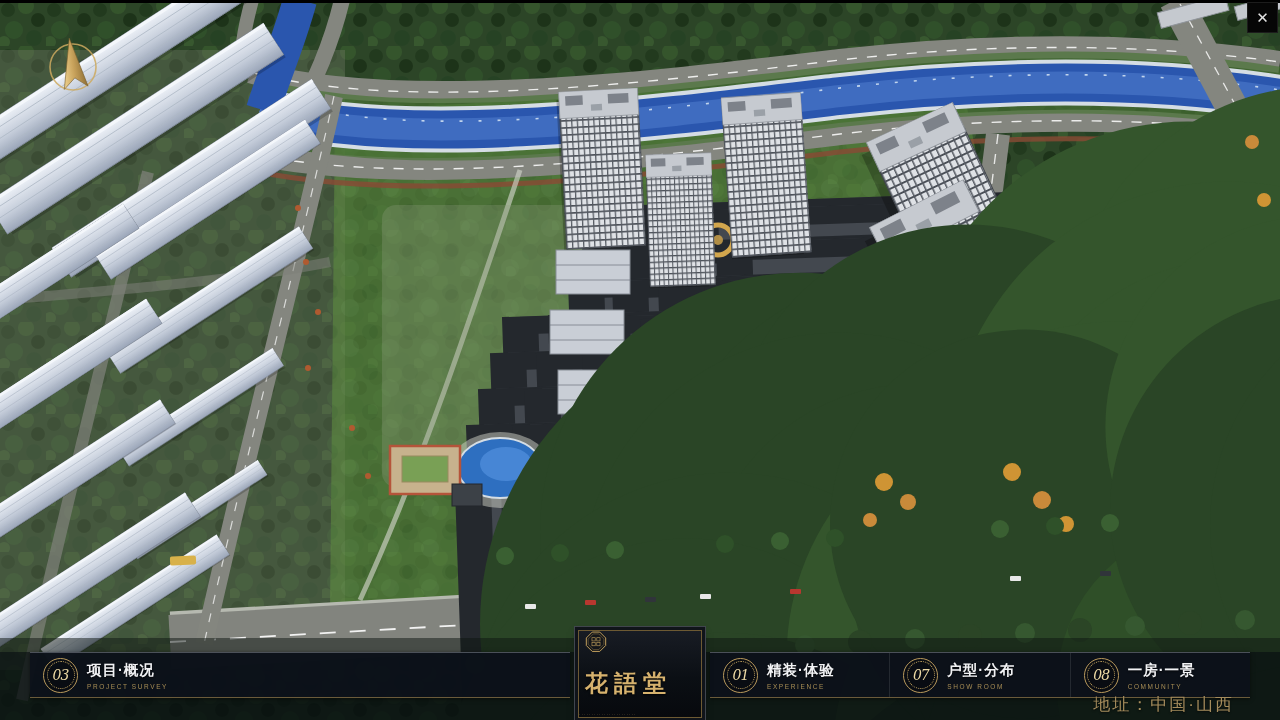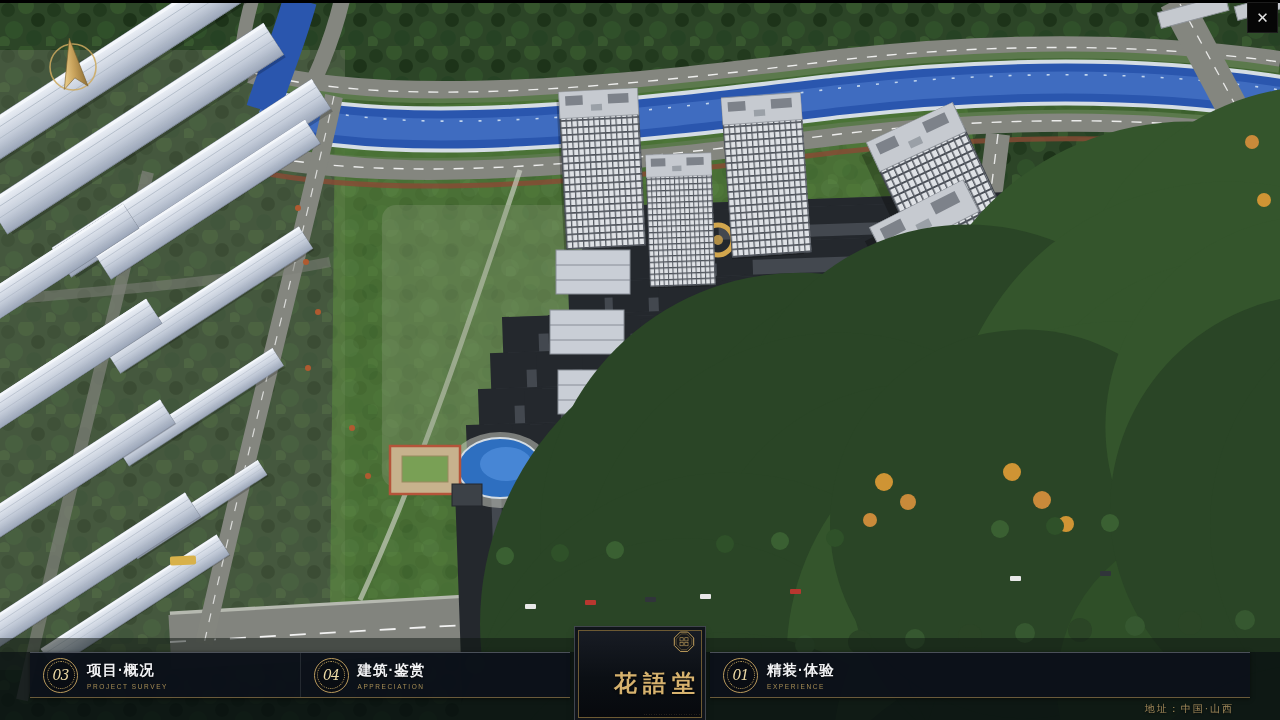--- a/index.html
+++ b/index.html
@@ -51,31 +51,31 @@
   }
   .mi-text{display:flex;flex-direction:column;min-width:0;}
   .mi-zh{
     font-size:14.5px;font-weight:bold;color:#f1f2f4;letter-spacing:1px;
     white-space:nowrap;text-shadow:0 1px 2px rgba(0,0,0,.8);
   }
   .mi-en{
     font-size:6.5px;color:#a88e55;letter-spacing:1.6px;margin-top:3px;white-space:nowrap;
   }
   .address{
-    position:absolute;right:46px;bottom:4px;font-size:10px;color:#a58c5c;
+    position:absolute;right:46px;bottom:4px;font-size:17px;color:#a58c5c;
     letter-spacing:2px;z-index:9;text-shadow:0 1px 2px rgba(0,0,0,.7);
   }
   
   .logo-plaque{
     position:absolute;left:50%;transform:translateX(-50%);bottom:2px;
     width:122px;height:86px;cursor:pointer;
     background:linear-gradient(#181c24 0%,#0b0f14 55%,#07090d 100%);
     border:1px solid #6d5a33;
     box-shadow:0 0 0 3px #10141a,0 0 0 4px #40454d,0 2px 8px rgba(0,0,0,.7);
-    display:flex;flex-direction:column;align-items:flex-end;justify-content:center;gap:18px;
+    display:flex;flex-direction:column;align-items:flex-start;justify-content:center;gap:18px;
     z-index:9;
   }
   .logo-name{
     font-family:"DejaVu Serif",serif;font-size:23px;font-weight:bold;color:#d6b26e;
     letter-spacing:6px;text-indent:6px;line-height:1;
     text-shadow:0 1px 2px #000;
   }
   .logo-caption{font-size:4.5px;color:#8a7344;letter-spacing:1px;line-height:1;margin-top:1px;}
 </style>
 </head>
@@ -504,48 +504,59 @@
       <div class="num-inner">
         <span class="mi-num">03</span>
       </div>
     </div>
     <div class="mi-text">
       <div class="mi-zh">项目·概况</div>
       <div class="mi-en">PROJECT SURVEY</div>
     </div>
   </div>
 
-  <div class="menu-item">
-    <div class="num-ring">
-      <div class="num-inner">
-        <span class="mi-num">04</span>
-      </div>
-    </div>
-    <div class="mi-text">
-      <div class="mi-zh">建筑·鉴赏</div>
-      <div class="mi-en">APPRECIATION</div>
-    </div>
-  </div>
 </div>
     <div class="logo-gap"></div>
     <div class="menu-group" id="menu-right">
 
   <div class="menu-item">
     <div class="num-ring">
       <div class="num-inner">
         <span class="mi-num">01</span>
       </div>
     </div>
     <div class="mi-text">
       <div class="mi-zh">精装·体验</div>
       <div class="mi-en">EXPERIENCE</div>
     </div>
   </div>
 
-
+  <div class="menu-item">
+    <div class="num-ring">
+      <div class="num-inner">
+        <span class="mi-num">07</span>
+      </div>
+    </div>
+    <div class="mi-text">
+      <div class="mi-zh">户型·分布</div>
+      <div class="mi-en">SHOW ROOM</div>
+    </div>
+  </div>
+
+  <div class="menu-item">
+    <div class="num-ring">
+      <div class="num-inner">
+        <span class="mi-num">08</span>
+      </div>
+    </div>
+    <div class="mi-text">
+      <div class="mi-zh">一房·一景</div>
+      <div class="mi-en">COMMUNITY</div>
+    </div>
+  </div>
 </div>
   </div>
 
   <div class="address">地址：中国·山西</div>
 
   <div class="logo-plaque">
     <svg width="34" height="34" viewBox="0 0 40 40">
       <polygon points="13,2 27,2 38,13 38,27 27,38 13,38 2,27 2,13" fill="#14161a" stroke="#c7a45e" stroke-width="1.8"></polygon>
       <polygon points="15,5.4 25,5.4 34.6,15 34.6,25 25,34.6 15,34.6 5.4,25 5.4,15" fill="none" stroke="#c7a45e" stroke-width=".7"></polygon>
       <g fill="none" stroke="#c7a45e" stroke-width="1.1">

